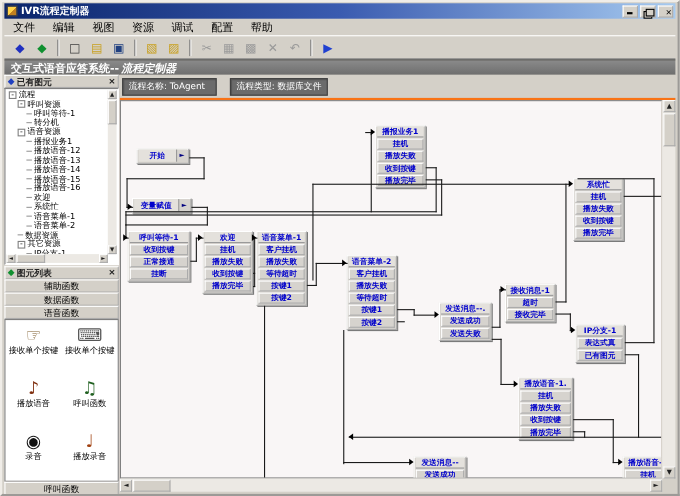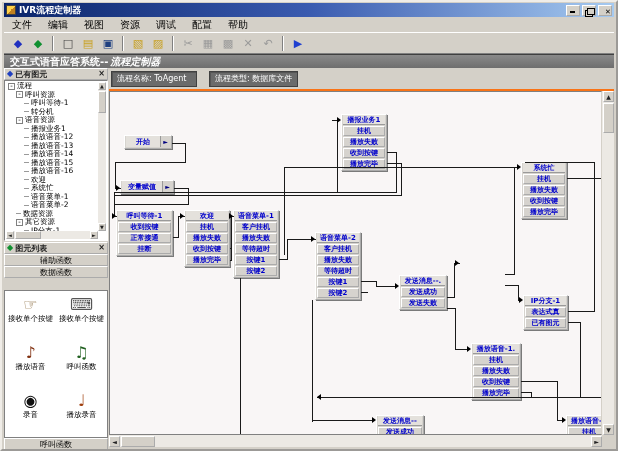--- a/index.html
+++ b/index.html
@@ -239,20 +239,21 @@
 
   <div class="panel" id="panel-elements">
     <div class="panel-hdr">
       <span class="panel-diamond" style="color:#109030">◆</span>
       <span>图元列表</span>
       <span class="panel-x">×</span>
     </div>
     <div id="cat-btns" style="position:absolute;top:12px;left:0;right:0;">
         <button class="cat-btn">辅助函数</button>
         <button class="cat-btn">数据函数</button>
+        <button class="cat-btn">语音函数</button>
       </div>
     <div class="tools-area" id="tools-area">
         <div class="tool">
           <span class="glyph" style="color: rgb(128, 96, 48);">☞</span>
           <div>接收单个按键</div>
         </div>
         <div class="tool">
           <span class="glyph" style="color: rgb(85, 85, 85);">⌨</span>
           <div>接收单个按键</div>
         </div>
@@ -330,20 +331,25 @@
           <div class="node-title">系统忙</div>
           <div class="node-item">挂机</div>
           <div class="node-item">播放失败</div>
           <div class="node-item">收到按键</div>
           <div class="node-item">播放完毕</div>
         </div>
         <div class="node" style="left: 289px; top: 183px; width: 48px;">
           <div class="node-title">发送消息--.</div>
           <div class="node-item">发送成功</div>
           <div class="node-item">发送失败</div>
+        </div>
+        <div class="node" style="left: 349px; top: 166px; width: 46px;">
+          <div class="node-title">接收消息-1</div>
+          <div class="node-item">超时</div>
+          <div class="node-item">接收完毕</div>
         </div>
         <div class="node" style="left: 413px; top: 203px; width: 45px;">
           <div class="node-title">IP分支-1</div>
           <div class="node-item">表达式真</div>
           <div class="node-item">已有图元</div>
         </div>
         <div class="node" style="left: 361px; top: 251px; width: 50px;">
           <div class="node-title">播放语音-1.</div>
           <div class="node-item">挂机</div>
           <div class="node-item">播放失败</div>

